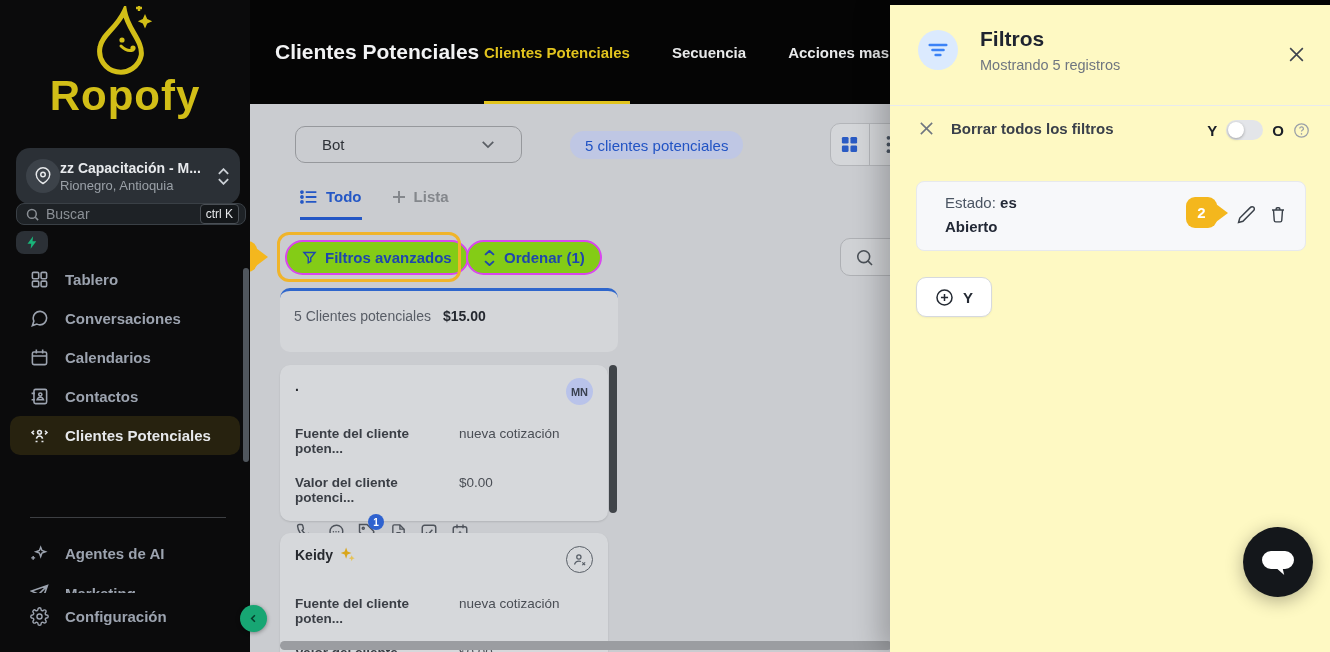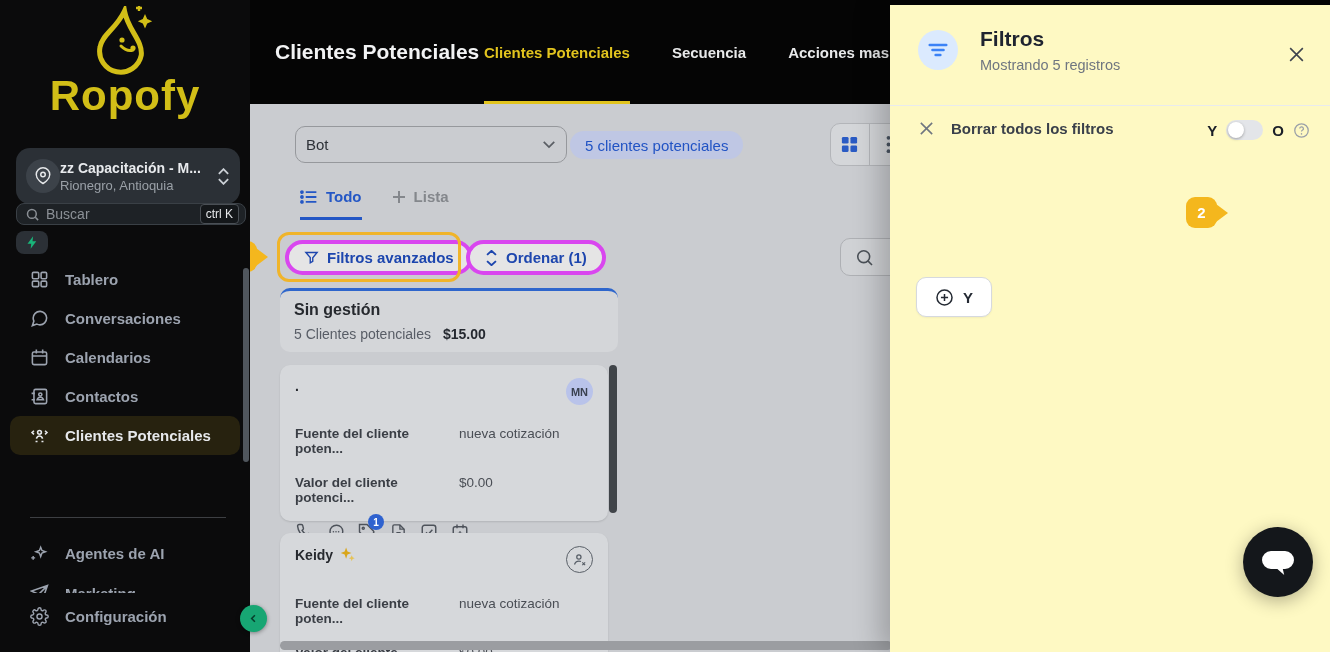--- a/index.html
+++ b/index.html
@@ -35,32 +35,32 @@
   .sb-scroll { position:absolute; left:243px; top:268px; width:6px; height:194px; border-radius:3px; background:#50565d; }
   .collapse-btn { position:absolute; left:240px; top:605px; width:27px; height:27px; border-radius:50%; background:#17a673; display:flex; align-items:center; justify-content:center; z-index:20; cursor:pointer; box-shadow:0 1px 4px rgba(0,0,0,.4); }
 
   
   .main { position:absolute; left:250px; top:0; width:1080px; height:652px; z-index:1; }
   .topbar { position:absolute; left:0; top:0; width:1080px; height:104px; background:#050505; display:flex; align-items:center; }
   .page-title { position:absolute; left:25px; top:0; height:104px; display:flex; align-items:center; color:#f2f3f4; font-size:21px; font-weight:bold; }
   .tabs { position:absolute; left:234px; top:0; height:104px; display:flex; gap:42px; }
   .tab { height:104px; display:flex; align-items:center; color:#e8e9ea; font-size:15px; font-weight:bold; cursor:pointer; }
   .tab.active { color:#e2c41e; box-shadow:inset 0 -3px 0 #e2c41e; }
-  .toolbar-select { position:absolute; left:45px; top:126px; width:272px; height:37px; border:1px solid #96989c; border-radius:10px; display:flex; align-items:center; padding:0 10px; color:#2e3238; font-size:15px; cursor:pointer; }
+  .toolbar-select { position:absolute; left:45px; top:126px; width:227px; height:37px; border:1px solid #96989c; border-radius:10px; display:flex; align-items:center; padding:0 26px; color:#2e3238; font-size:15px; cursor:pointer; }
   .toolbar-select .chev { margin-left:auto; color:#5a5e64; display:flex; }
   .count-badge { position:absolute; left:320px; top:131px; height:28px; background:#bfc7e4; color:#2153c4; font-size:15px; border-radius:999px; display:flex; align-items:center; padding:0 15px; }
   .viewtoggle { position:absolute; left:580px; top:123px; height:43px; width:78px; background:#d4d6d9; border:1px solid #b3b5b9; border-radius:10px; display:flex; align-items:stretch; overflow:hidden; }
   .vt-btn { width:46px; display:flex; align-items:center; justify-content:center; cursor:pointer; }
   .vt-sep { width:1px; background:#b3b5b9; }
   .viewtabs { position:absolute; left:50px; top:188px; display:flex; gap:30px;text-align:center; }
   .vtab { display:flex; align-items:center; gap:8px; font-size:15px; font-weight:bold; padding-bottom:12px; cursor:pointer; }
   .vtab.active { color:#2457c5; border-bottom:3px solid #2457c5; }
   .vtab.plain { color:#84878c; border-bottom:3px solid transparent; }
   .hl-rect { position:absolute; left:27px; top:232px; width:184px; height:50px; border:3px solid #f0b429; border-radius:12px; z-index:5; pointer-events:none; }
-  .pill { position:absolute; top:240px; height:35px; background:#e5e5e5; border:4px solid #d946ef; border-radius:999px; display:flex; align-items:center; gap:8px; padding:0 15px; color:#1d46ae; font-size:15px; font-weight:bold; cursor:pointer; }
+  .pill { position:absolute; top:240px; height:35px; background:#84cc16; border:2px solid #d946ef; border-radius:999px; display:flex; align-items:center; gap:8px; padding:0 15px; color:#1d46ae; font-size:15px; font-weight:bold; cursor:pointer; }
   .pill.f { left:35px; }
   .pill.o { left:216px; }
   .mini-search { position:absolute; left:590px; top:238px; width:70px; height:38px; background:#d0d2d5; border:1px solid #aeb0b4; border-radius:10px; display:flex; align-items:center; padding-left:14px; cursor:text; }
   .col-head { position:absolute; left:30px; top:288px; width:338px; height:64px; background:#d4d6d9; border-radius:10px; border-top:3px solid #2e66cc; padding:10px 14px; }
   .col-title { font-size:16px; font-weight:bold; color:#26292e; }
   .col-sub { margin-top:7px; font-size:14px; color:#585d66; display:flex; gap:12px; }
   .col-amt { font-weight:bold; color:#24282f; }
   .card { position:absolute; left:30px; width:328px; background:#d6d8db; border-radius:10px; padding:13px 15px; box-shadow:0 1px 2px rgba(0,0,0,.12); cursor:pointer; }
   .card1 { top:365px; height:156px; }
   .card2 { top:533px; height:130px; }
@@ -338,21 +338,20 @@
     </div>
     <div class="mini-search">
       <svg width="19" height="19" viewBox="0 0 24 24" fill="none" stroke="#4b5158" stroke-width="2">
           <circle cx="11" cy="11" r="7.5"></circle>
           <path d="M21.5 21.5 L16.6 16.6"></path>
         </svg>
     </div>
     <div class="balloon one">1</div>
 
     <div class="col-head">
-      <div class="col-title">Sin gestión</div>
       <div class="col-sub">
         <span>5 Clientes potenciales</span>
         <span class="col-amt">$15.00</span>
       </div>
     </div>
 
     <div class="card card1">
       <div class="card-top">
         <span class="card-title">.</span>
         <span class="avatar">MN</span>
@@ -472,20 +471,39 @@
           <span class="knob"></span>
         </span>
       <span class="yo">O</span>
       <svg width="17" height="17" viewBox="0 0 24 24" fill="none" stroke="#9aa0a8" stroke-width="1.8">
           <circle cx="12" cy="12" r="9.5"></circle>
           <path d="M9.5 9.3a2.6 2.6 0 1 1 3.7 2.4c-.8.4-1.2.9-1.2 1.8"></path>
           <circle cx="12" cy="16.8" r="1.1" fill="#9aa0a8" stroke="none"></circle>
         </svg>
     </div>
 
+    <div class="chip">
+      <div class="chip-l1">
+        <span>Estado:</span>
+        <b>es</b>
+      </div>
+      <div class="chip-l2">Abierto</div>
+      <div class="chip-acts">
+        <span class="a">
+          <svg width="19" height="19" viewBox="0 0 24 24" fill="none" stroke="#3a4149" stroke-width="1.9">
+              <path d="M17 3a2.83 2.83 0 1 1 4 4L7.5 20.5 2 22l1.5-5.5L17 3z"></path>
+            </svg>
+        </span>
+        <span class="a">
+          <svg width="18" height="19" viewBox="0 0 24 24" fill="none" stroke="#3a4149" stroke-width="1.9">
+              <path d="M4 6h16M6 6l1 14a2 2 0 0 0 2 1.8h6A2 2 0 0 0 17 20L18 6M9.5 6V4.5A1.5 1.5 0 0 1 11 3h2a1.5 1.5 0 0 1 1.5 1.5V6"></path>
+            </svg>
+        </span>
+      </div>
+    </div>
     <div class="balloon two">2</div>
 
     <div class="add-btn">
       <svg width="19" height="19" viewBox="0 0 24 24" fill="none" stroke="#242a33" stroke-width="1.9">
           <circle cx="12" cy="12" r="9.5"></circle>
           <path d="M12 7.5v9M7.5 12h9"></path>
         </svg>
       <span>Y</span>
     </div>
   </div>

